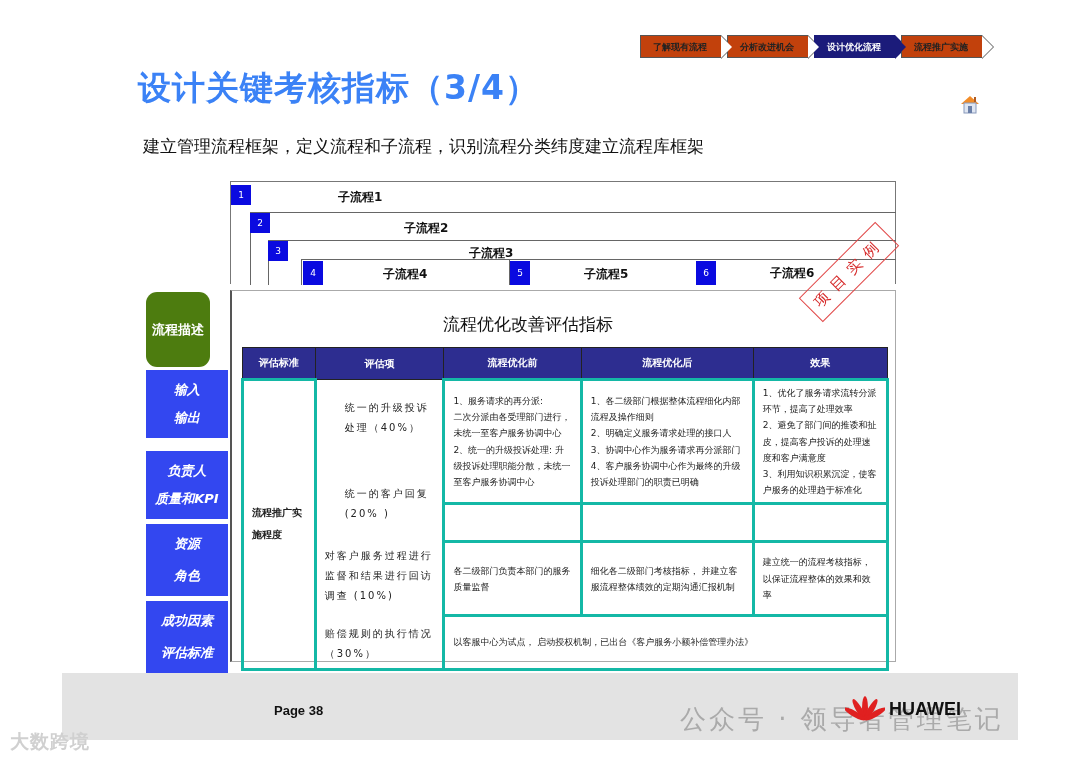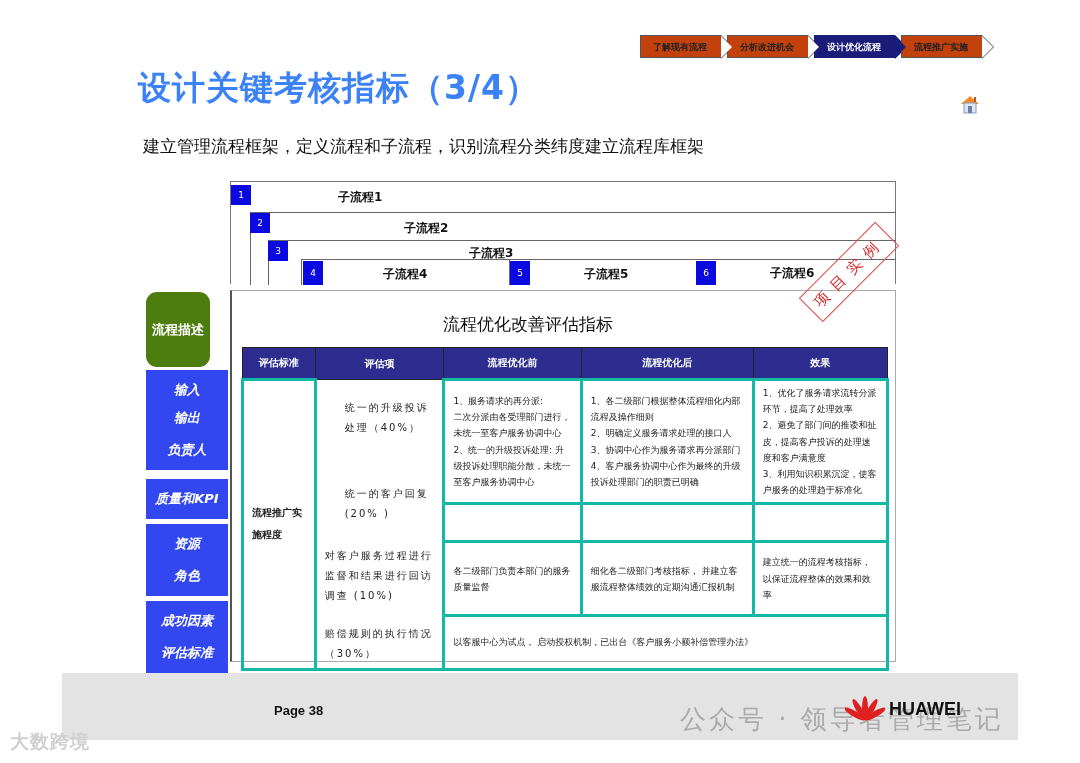--- a/index.html
+++ b/index.html
@@ -96,21 +96,21 @@
   <div class="sp-label" style="left:152px;top:84px;">子流程4</div>
   <div class="sp-num" style="left:279px;top:79px;height:24px;">5</div>
   <div class="sp-label" style="left:353px;top:84px;">子流程5</div>
   <div class="sp-num" style="left:465px;top:79px;height:24px;">6</div>
   <div class="sp-label" style="left:539px;top:83px;">子流程6</div>
 </div>
 
 <div class="abs lnav-head">流程描述</div>
 <div class="abs lnav-item" style="top:370px;">输入</div>
 <div class="abs lnav-item" style="top:398px;">输出</div>
-<div class="abs lnav-item" style="top:430px;">负责人</div>
+<div class="abs lnav-item" style="top:451px;">负责人</div>
 <div class="abs lnav-item" style="top:479px;">质量和KPI</div>
 <div class="abs lnav-item" style="top:524px;">资源</div>
 <div class="abs lnav-item" style="top:556px;">角色</div>
 <div class="abs lnav-item" style="top:601px;">成功因素</div>
 <div class="abs lnav-item" style="top:633px;">评估标准</div>
 
 <div class="abs panel"></div>
 <div class="abs panel-title">流程优化改善评估指标</div>
 
 <table class="eval">

